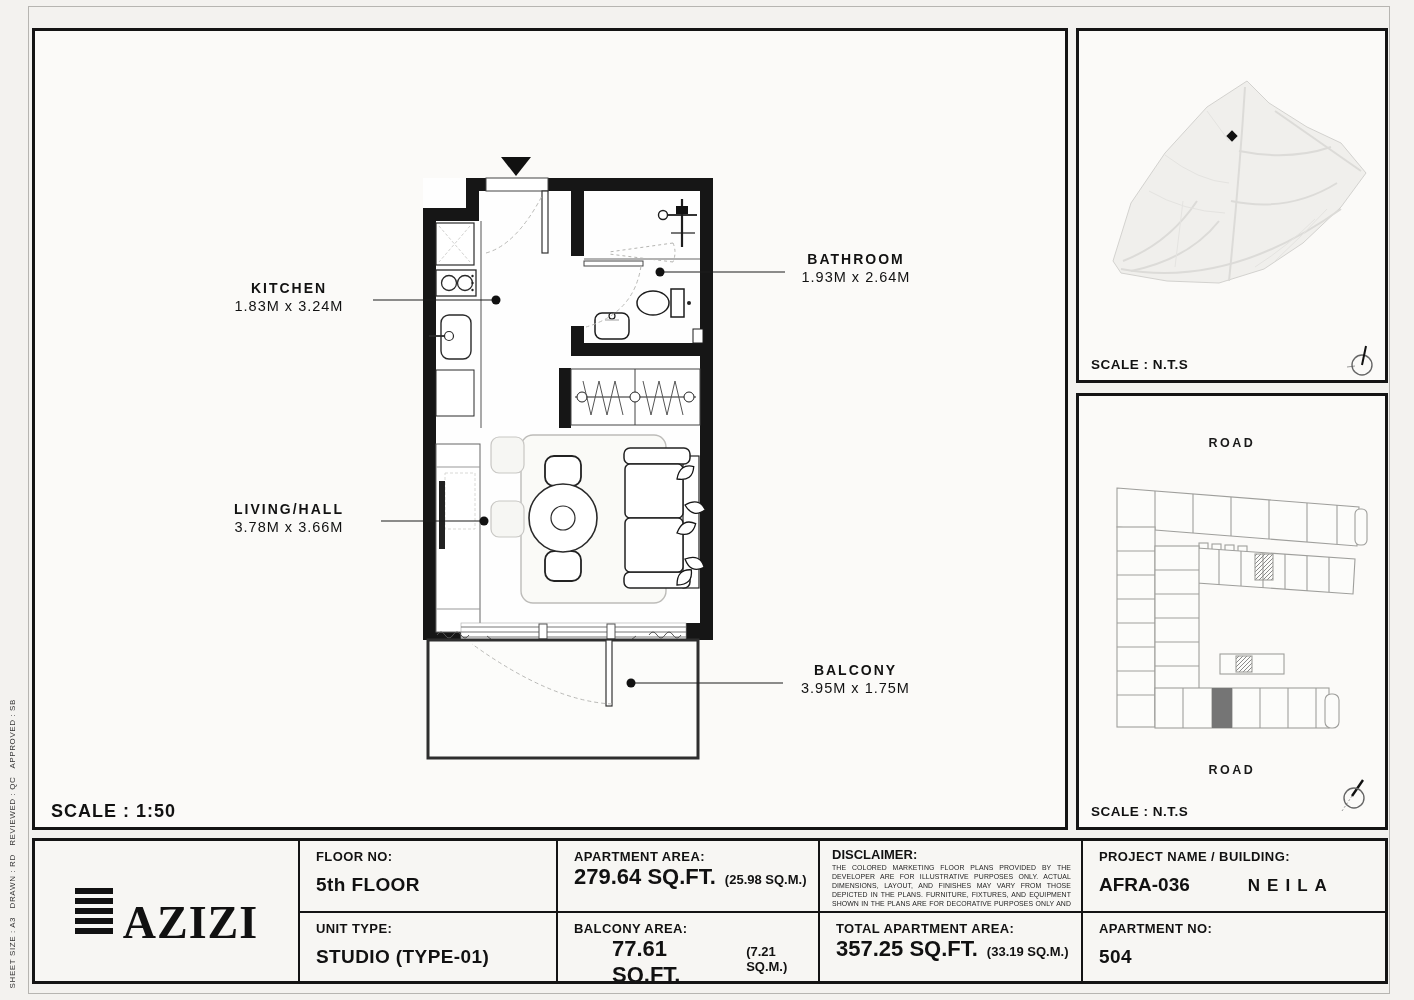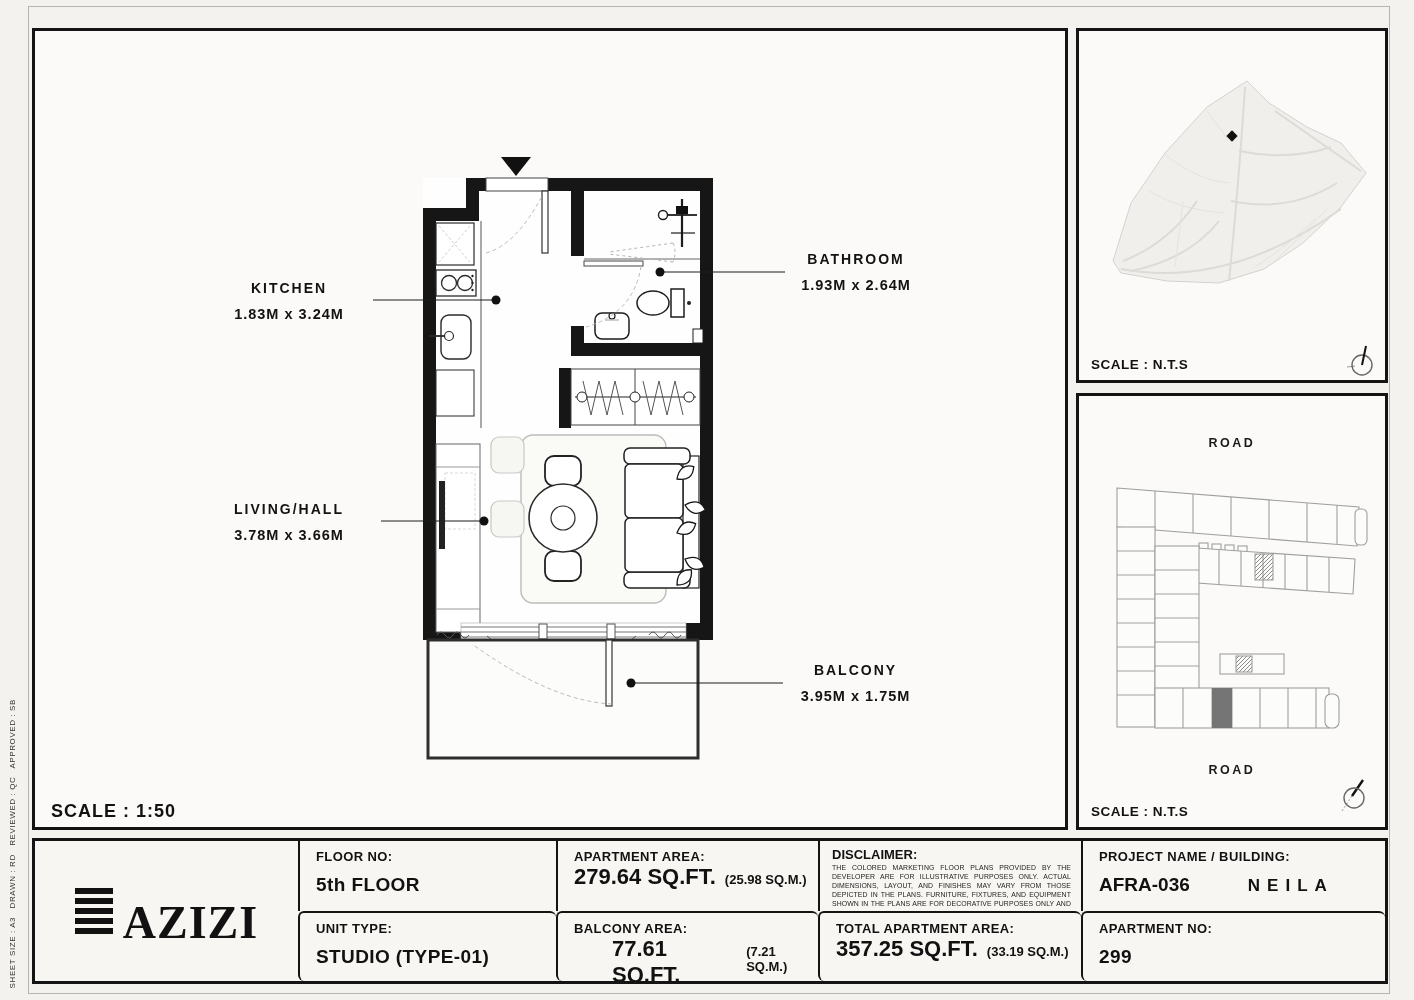--- a/index.html
+++ b/index.html
@@ -11,35 +11,35 @@
   .margin-info { position:absolute; left:8px; bottom:12px;
                  writing-mode:vertical-rl; transform:rotate(180deg);
                  font-size:8px; letter-spacing:.6px; color:#333; white-space:pre; }
   .panel { position:absolute; background:#fbfaf8; border:3px solid #141414; }
   .main-panel { left:32px; top:28px; width:1036px; height:802px; }
   .site-panel { left:1076px; top:28px; width:312px; height:355px; }
   .key-panel  { left:1076px; top:393px; width:312px; height:437px; }
   .panel svg.fill { position:absolute; left:0; top:0; width:100%; height:100%; }
   .room-label { position:absolute; text-align:center; color:#121212; }
   .room-label .rname { font-size:14px; font-weight:700; letter-spacing:2px; }
-  .room-label .rdims { font-size:14.5px; font-weight:700; letter-spacing:1px; margin-top:10px; }
+  .room-label .rdims { font-size:14.5px; font-weight:400; letter-spacing:1px; margin-top:2px; }
   .plan-scale { position:absolute; left:16px; top:770px; font-size:18px; font-weight:600;
                 letter-spacing:1px; color:#111; }
   .nts { position:absolute; left:12px; bottom:8px; font-size:13.5px; font-weight:600;
          letter-spacing:.5px; color:#111; }
   .road { position:absolute; left:0; width:100%; text-align:center; font-size:12.5px;
           font-weight:600; letter-spacing:2.5px; color:#1a1a1a; }
   .road-top { top:40px; } .road-bottom { bottom:50px; }
   .compass { position:absolute; }
   .title-block { position:absolute; left:32px; top:838px; width:1356px; height:146px;
                  border:3px solid #141414; display:grid;
                  grid-template-columns:263px 258px 262px 263px 304px;
                  grid-template-rows:70px 70px; background:#f7f6f3; }
   .tb-cell { border-left:2px solid #141414; padding:8px 0 0 16px; position:relative; overflow:hidden; }
-  .tb-cell.rowb { border-top:2px solid #141414;border-radius:6px; }
+  .tb-cell.rowb { border-top:2px solid #141414; }
   .logo-cell { grid-row:1 / span 2; border-left:none; display:flex; align-items:center;
                justify-content:center; gap:10px; padding:0; }
   .logo-bars { display:flex; flex-direction:column; gap:3.5px; }
   .logo-bars span { display:block; width:38px; height:6.5px; background:#111; }
   .logo-text { font-family:"Liberation Serif", serif; font-weight:700; font-size:46px;
                letter-spacing:1px; color:#111;margin-top:23px; }
   .tb-label { font-size:13px; font-weight:700; letter-spacing:.4px; color:#111; }
   .tb-value { font-size:19px; font-weight:700; letter-spacing:.4px; color:#111; margin-top:10px; }
   .tb-area  { display:flex; align-items:baseline; gap:9px; }
   .tb-area .big { font-size:22px; font-weight:700; color:#111; }
@@ -392,16 +392,16 @@
     <div class="tb-cell rowb">
       <div class="tb-label">TOTAL APARTMENT AREA:</div>
       <div class="tb-area">
         <span class="big">357.25 SQ.FT.</span>
         <span class="metric">(33.19 SQ.M.)</span>
       </div>
     </div>
 
     <div class="tb-cell rowb">
       <div class="tb-label">APARTMENT NO:</div>
-      <div class="tb-value">299</div>
+      <div class="tb-value">504</div>
     </div>
   </div>
 </div>
 
 </body></html>

